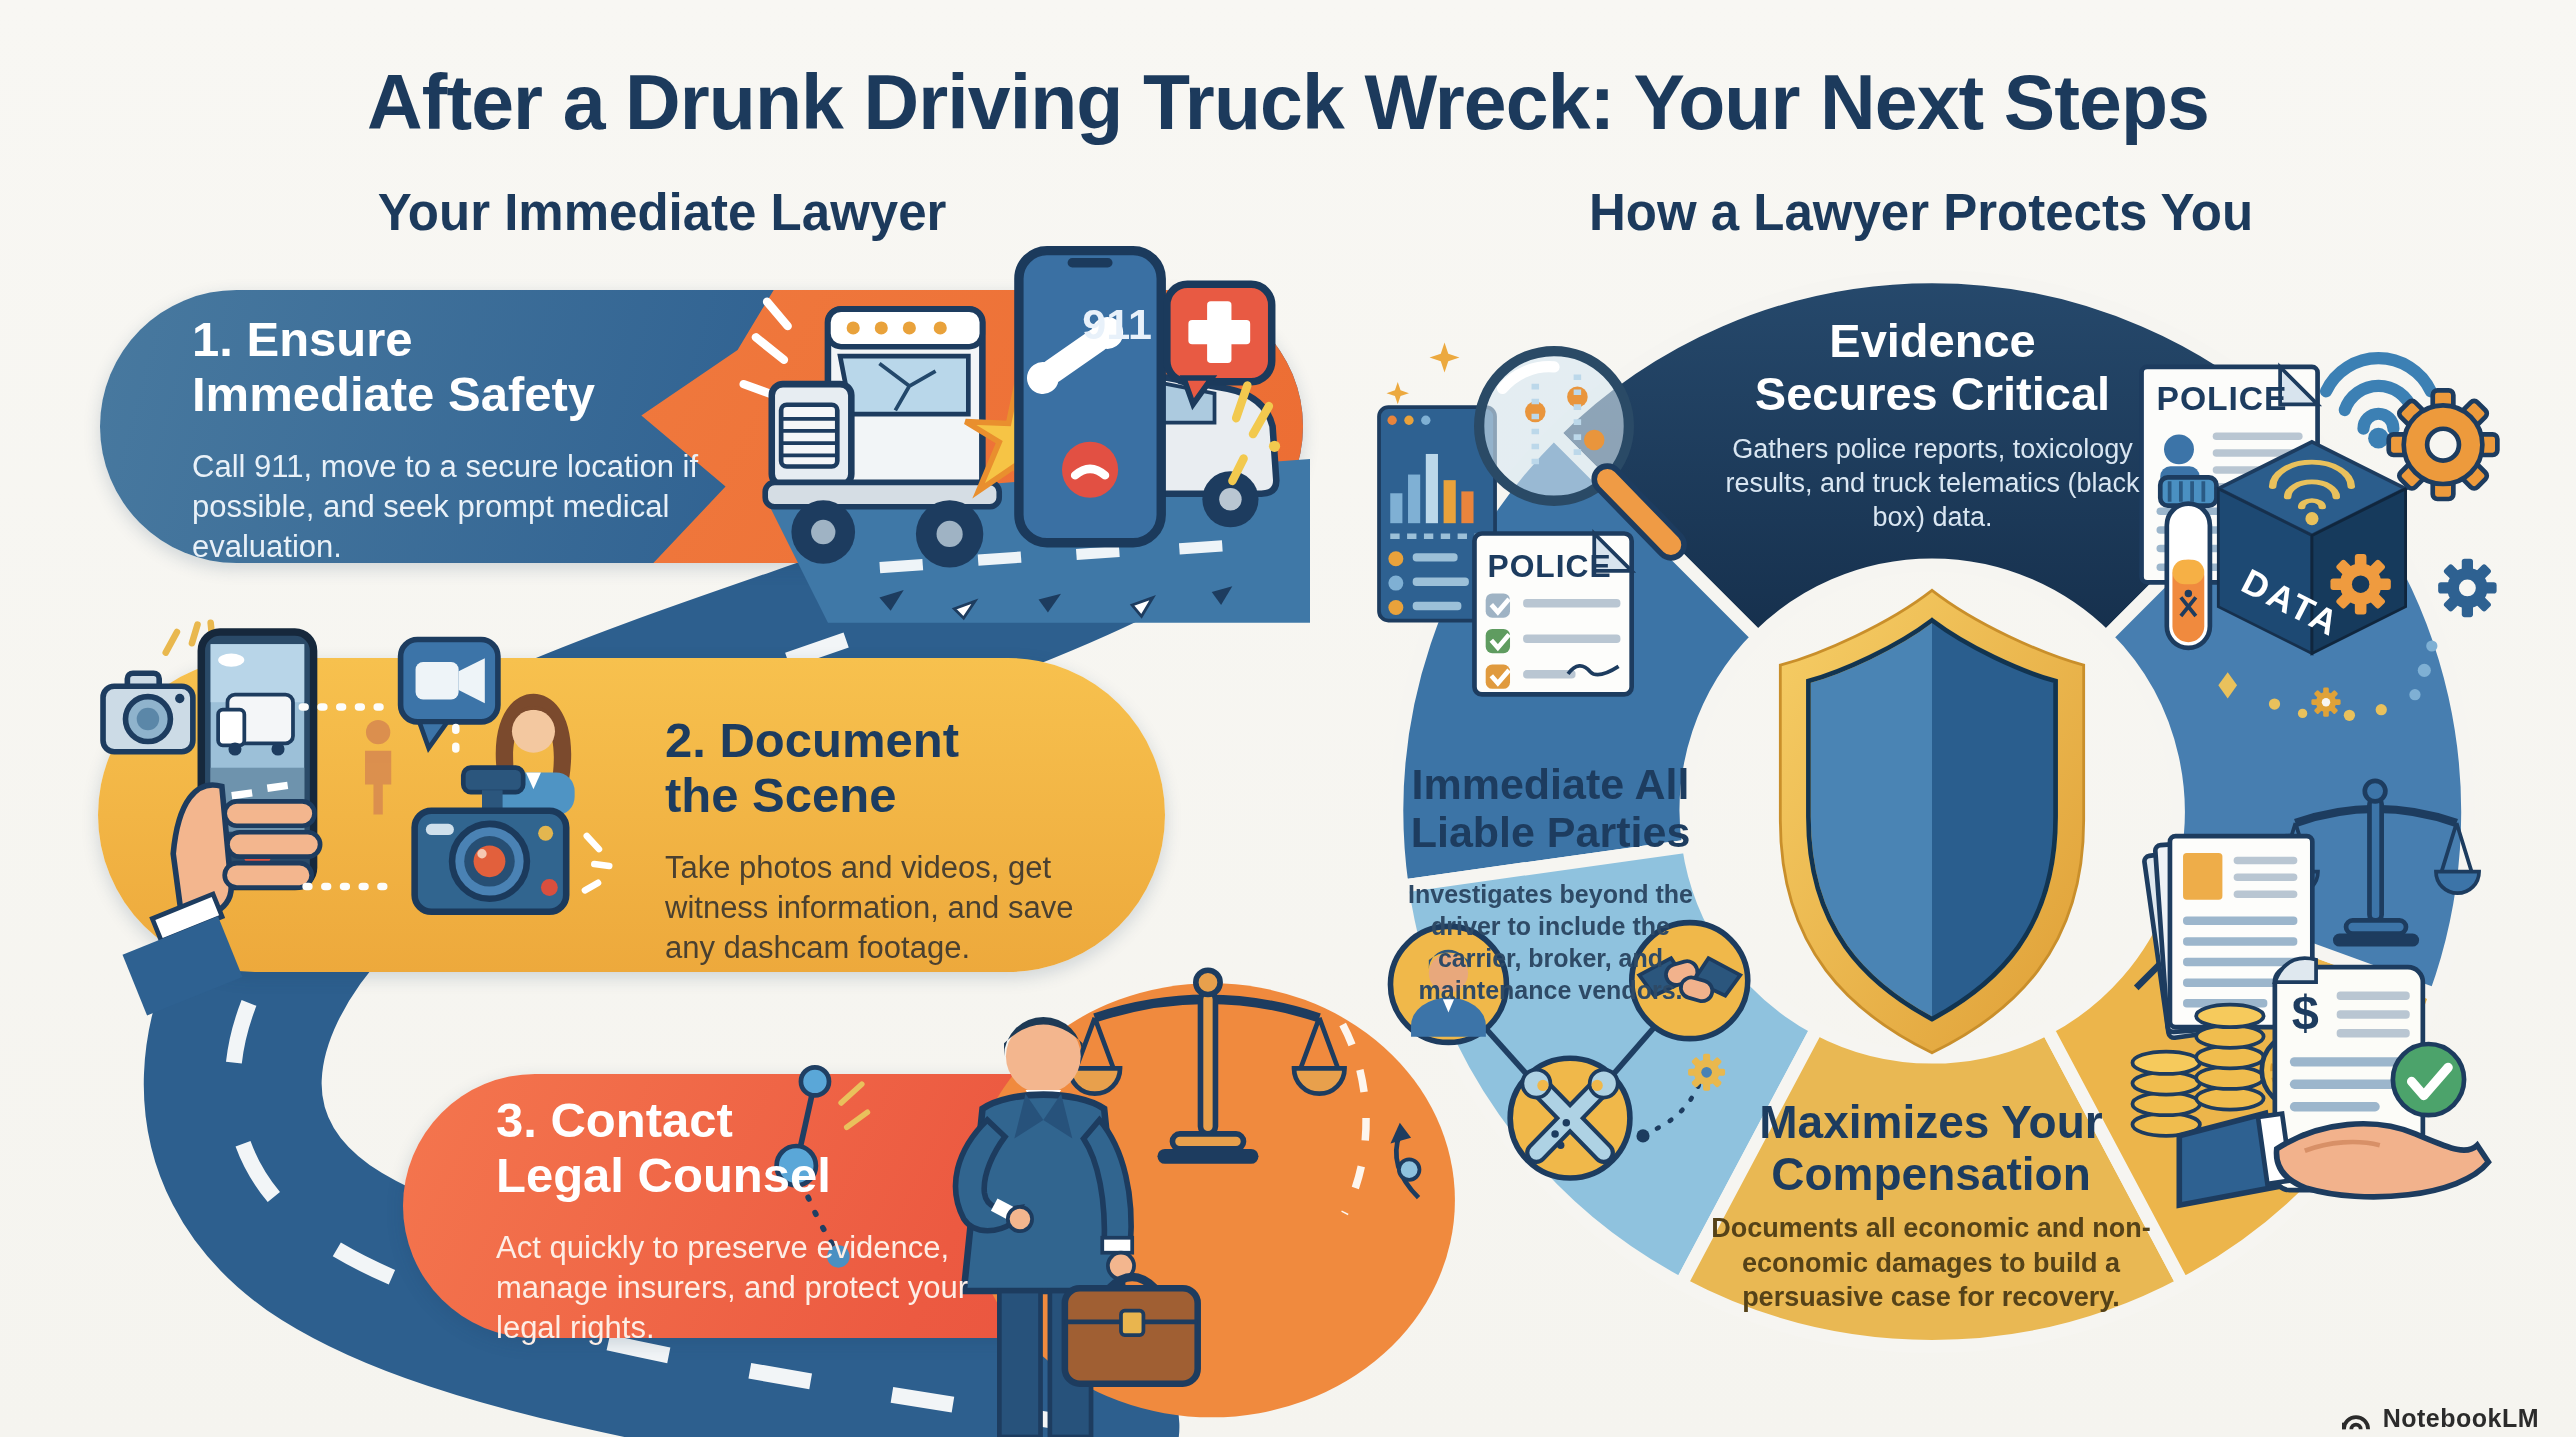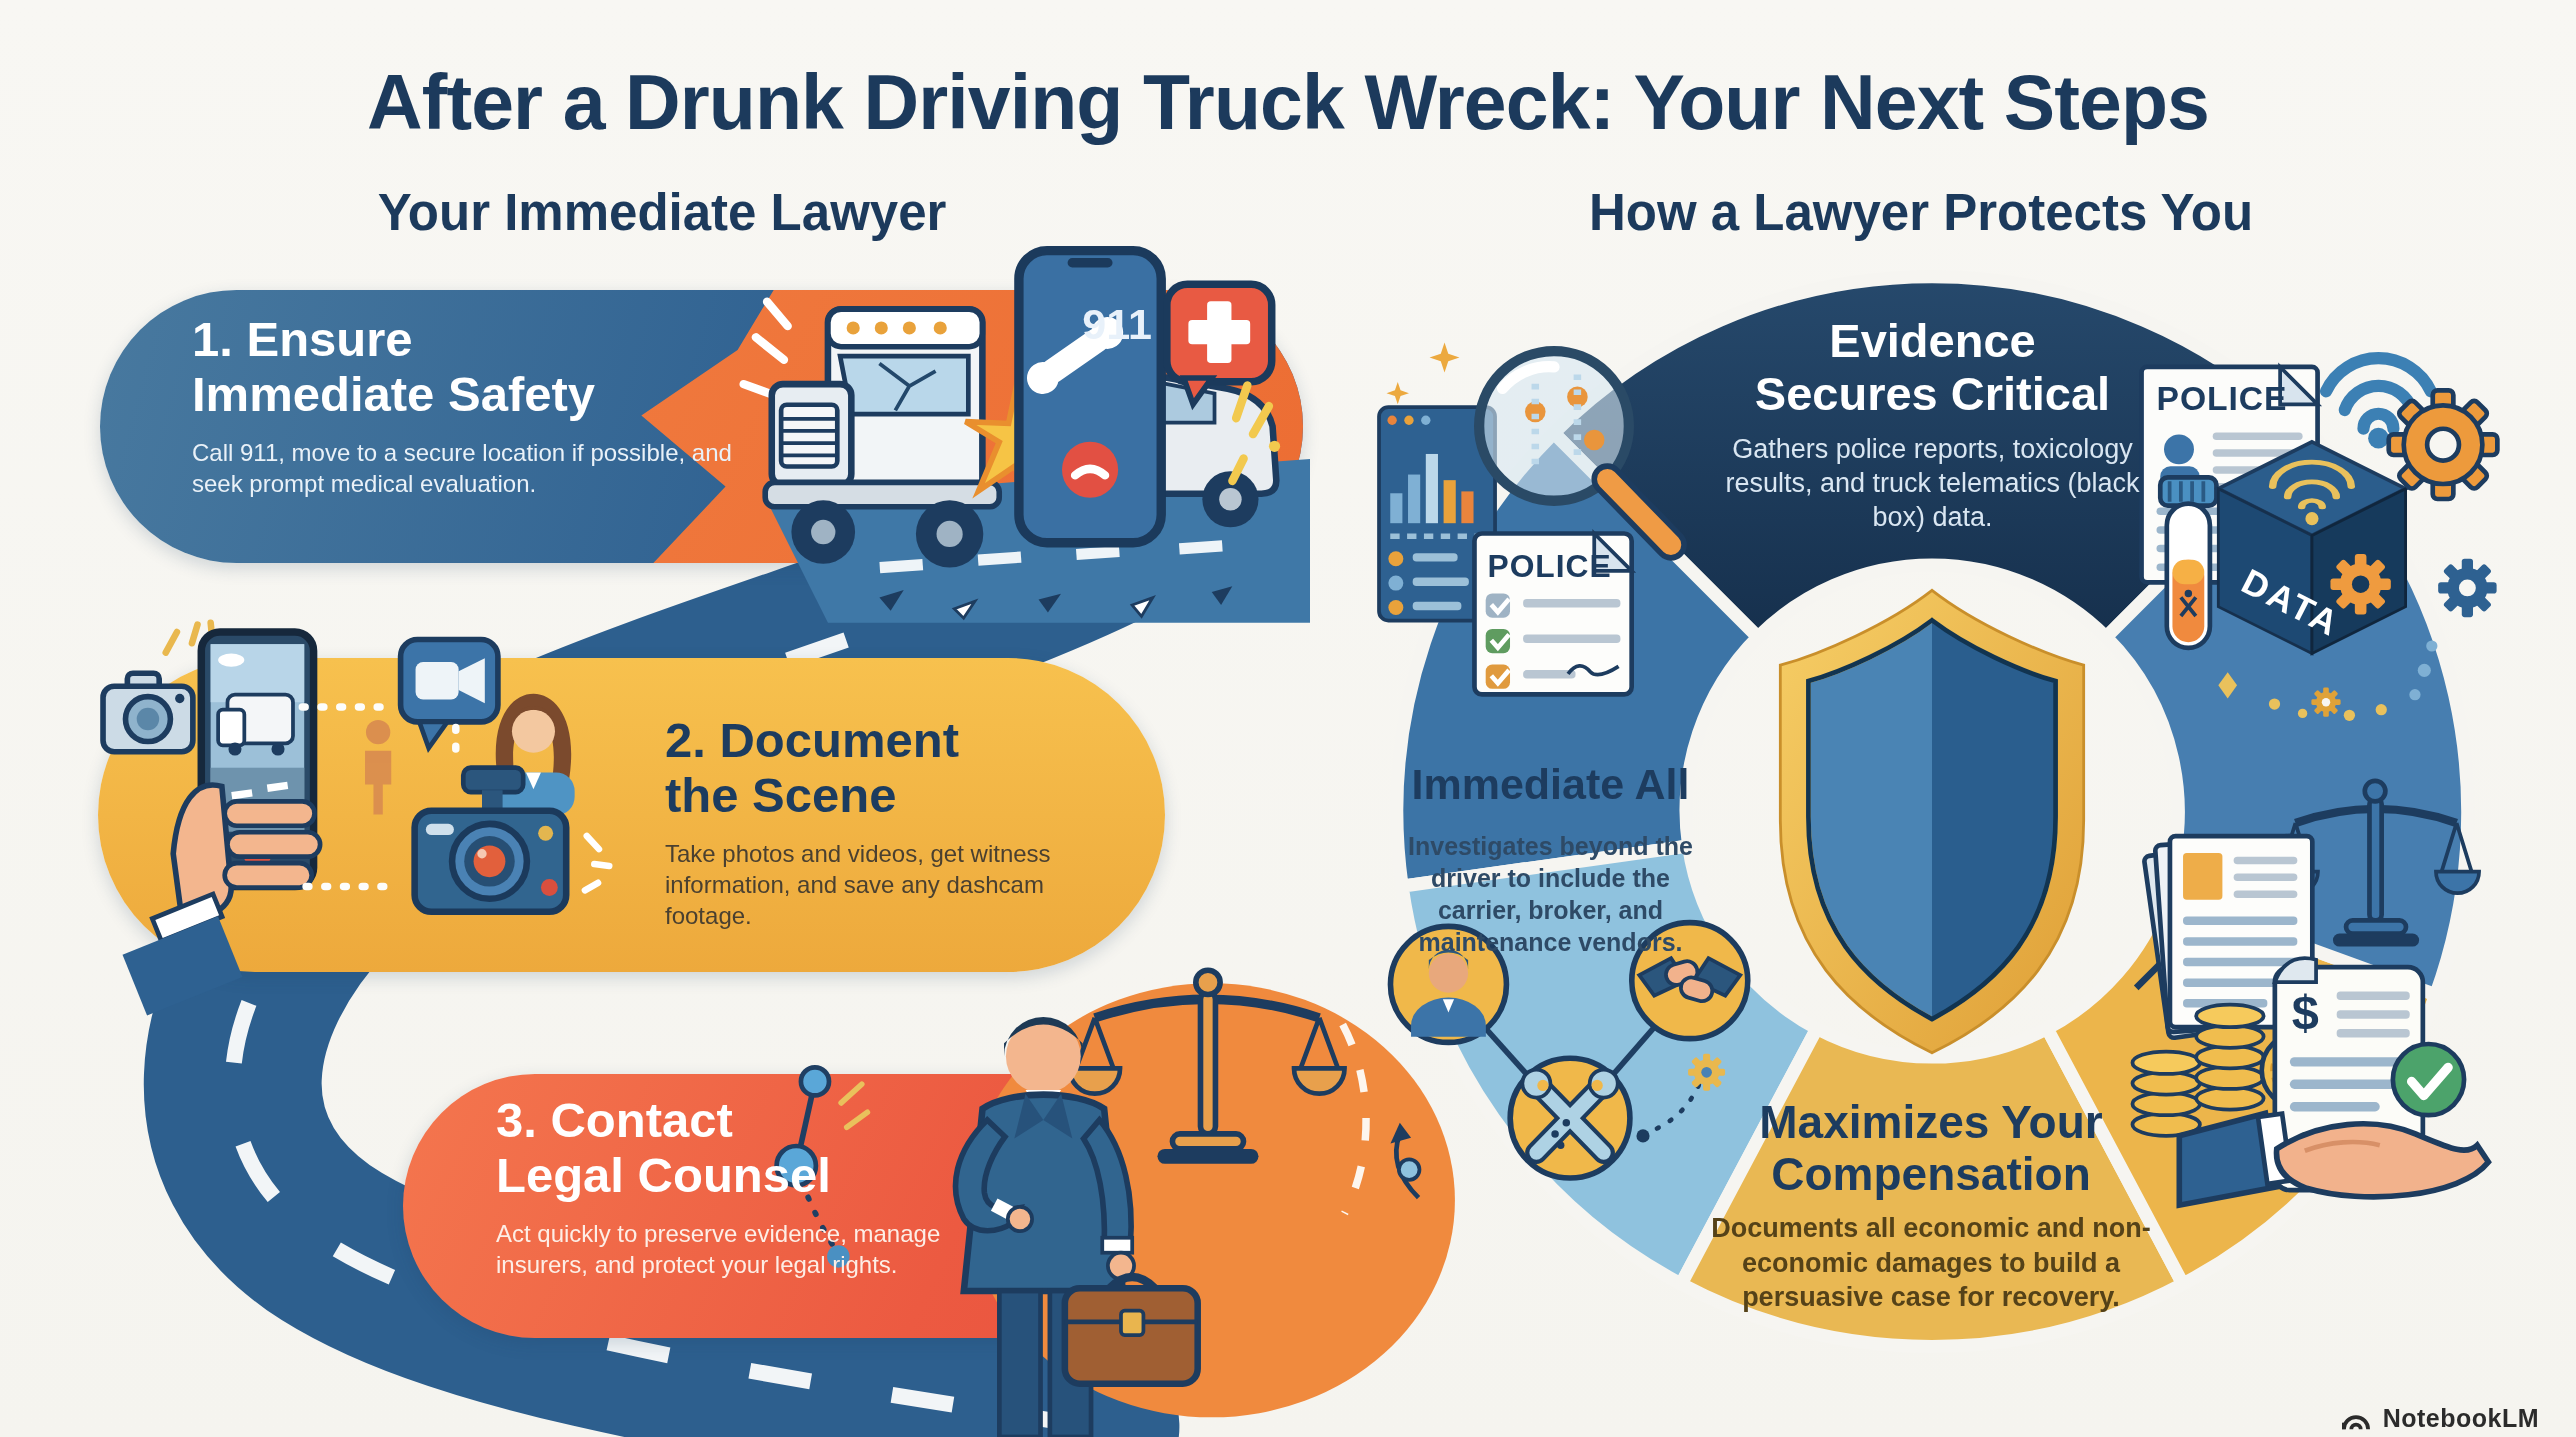--- a/index.html
+++ b/index.html
@@ -24,21 +24,21 @@
           background:linear-gradient(120deg,#f28044,#ec6d33);
           clip-path:polygon(56% 0,100% 0,100% 100%,46% 100%,52% 72%,45% 46%,53% 22%);}
   #pill-2{left:98px;top:658px;width:1067px;height:314px;border-radius:157px;
           background:linear-gradient(180deg,#f7c14e,#eda93c);}
   #pill-3{left:403px;top:1074px;width:769px;height:264px;border-radius:132px;
           background:linear-gradient(115deg,#f4764e 0%,#ec5a41 70%,#e9523e 100%);}
 
   .step-text{position:absolute;}
   .step-text h3{font-size:49px;line-height:1.12;font-weight:bold;}
   .step-text h3 span{display:block;}
-  .step-text p{font-size:24px;line-height:1.3;margin-top:15px;}
+  .step-text p{font-size:31px;line-height:1.3;margin-top:25px;}
   #step1-text{left:192px;top:312px;width:562px;}
   #step1-text h3{color:#ffffff;}
   #step1-text p{color:#e9f1f8;width:543px;}
   #step2-text{left:665px;top:713px;width:468px;}
   #step2-text h3{color:#1d3c5f;}
   #step2-text p{color:#4a4030;width:445px;}
   #step3-text{left:496px;top:1093px;width:552px;}
   #step3-text h3{color:#ffffff;}
   #step3-text p{color:#fdeee6;width:529px;}
 
@@ -679,20 +679,21 @@
   <div id="seg0-text" class="seg-text">
     <h3>
       <span>Evidence</span>
         <span>Secures Critical</span>
     </h3>
     <p>Gathers police reports, toxicology results, and truck telematics (black box) data.</p>
   </div>
   <div id="seg1-text" class="seg-text">
     <h3>
       <span>Immediate All</span>
+        <span>Liable Parties</span>
     </h3>
     <p>Investigates beyond the driver to include the carrier, broker, and maintenance vendors.</p>
   </div>
   <div id="seg2-text" class="seg-text">
     <h3>
       <span>Maximizes Your</span>
         <span>Compensation</span>
     </h3>
     <p>Documents all economic and non-economic damages to build a persuasive case for recovery.</p>
   </div>

